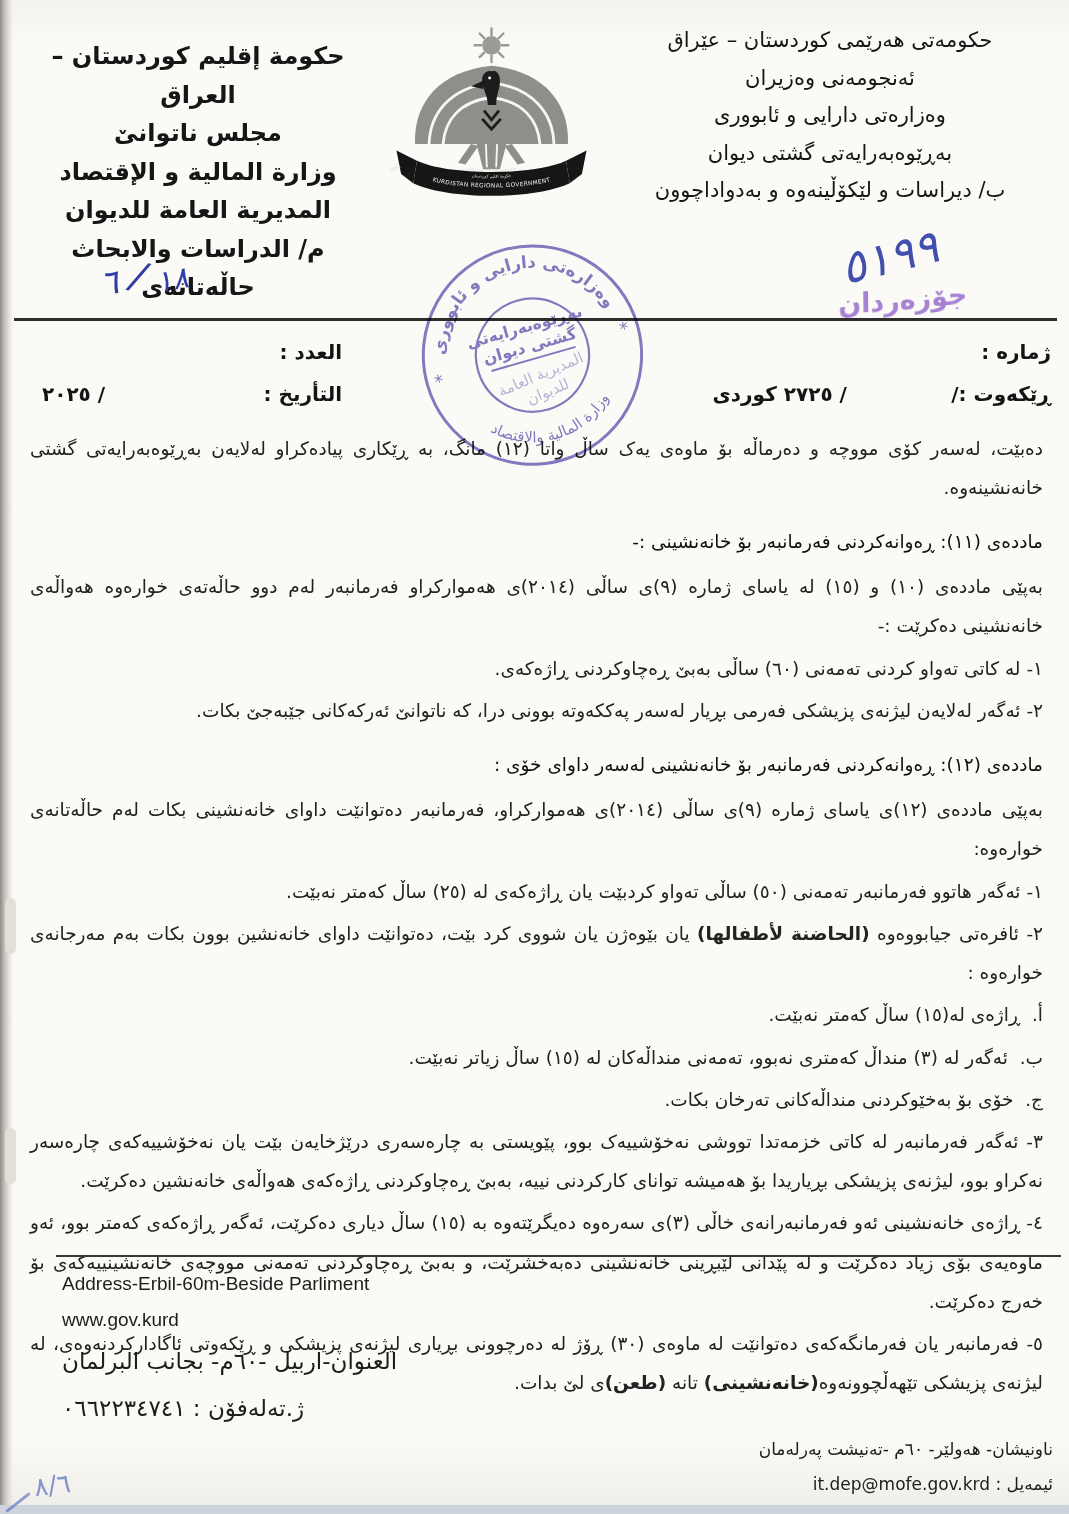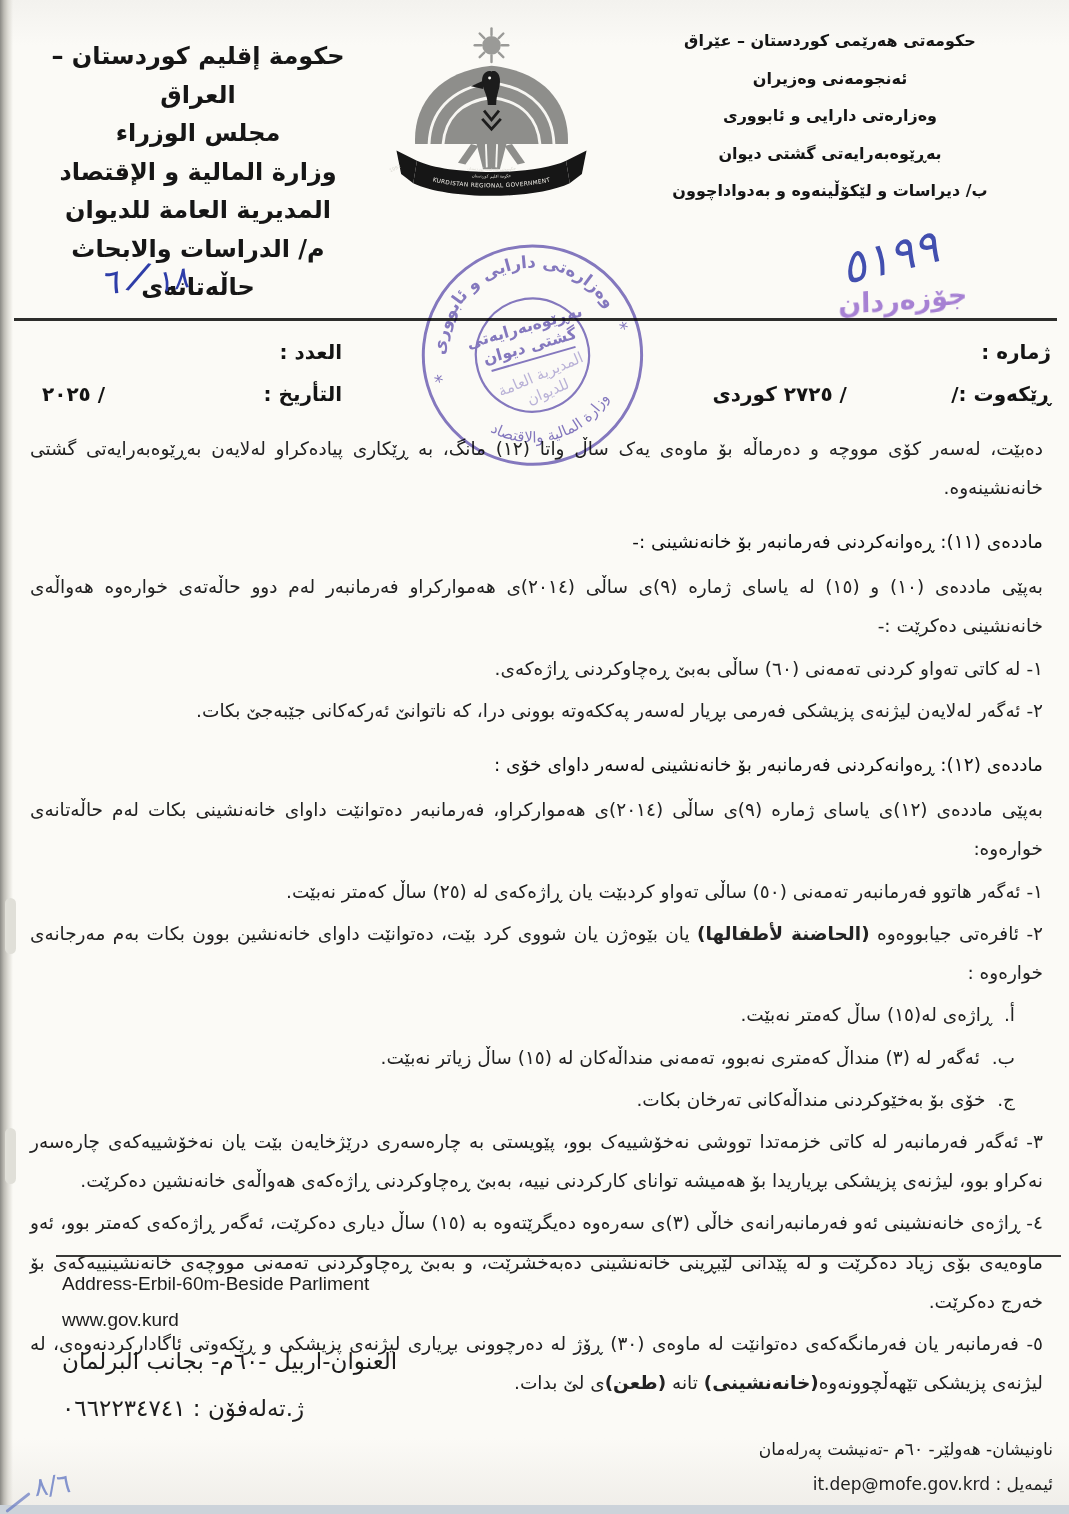--- a/index.html
+++ b/index.html
@@ -10,21 +10,21 @@
   .scan-edge-left{position:absolute;left:0;top:0;width:13px;height:100%;
         background:linear-gradient(90deg,#8b8a85 0,#bdbbb4 4px,#dddbd4 8px,rgba(251,250,246,0) 13px);}
   .scan-edge-bottom{position:absolute;left:0;bottom:0;width:100%;height:9px;background:#ccd3da;}
   .corner-mark{position:absolute;left:3px;bottom:10px;width:30px;height:3px;background:#5a6fbf;
         transform:rotate(-38deg);opacity:.65;border-radius:2px;}
   .fold{position:absolute;left:5px;width:11px;height:56px;border-radius:7px;background:#e0dfd8;}
   .fold1{top:898px}.fold2{top:1128px}
   
   .hdr{display:flex;direction:rtl;justify-content:space-between;align-items:flex-start;
        padding:22px 20px 0 24px;}
-  .hdr-ku{width:438px;text-align:center;font-weight:bold;font-size:16px;line-height:37.5px;color:#161616;}
+  .hdr-ku{width:438px;text-align:center;font-weight:normal;font-size:21px;line-height:37.5px;color:#161616;}
   .hdr-ar{width:348px;text-align:center;font-weight:bold;font-size:24px;line-height:38.5px;
           padding-top:15px;color:#161616;}
   .emblem{width:208px;text-align:center;margin-top:0;}
   .rule{margin:11px 12px 0 14px;border-top:3px solid #2d2d2b;}
   
   .refrow{position:relative;height:94px;direction:rtl;display:flex;justify-content:space-between;
           padding:10px 18px 0 42px;font-weight:bold;font-size:20px;color:#141414;}
   .ref-right{width:405px;}
   .ref-left{width:300px;}
   .ref-line{height:42px;line-height:42px;}
@@ -43,21 +43,21 @@
   .hw-month{top:262px;left:100px;font-size:34px;transform:rotate(-8deg);}
   .hw-pagenum{left:34px;bottom:14px;font-size:26px;color:#8494cd;transform:rotate(-7deg);font-style:normal;}
   
   .bodytext{direction:rtl;padding:0 26px 0 30px;font-size:18.5px;line-height:2.12;
             text-align:justify;color:#222;}
   .bodytext p{margin:0;}
   p.intro{margin-top:4px;}
   p.h{font-weight:normal;margin-top:15px;color:#101010;}
   p.si{margin-top:6px;}
   p.item{margin-top:3px;}
-  p.sub{margin-right:28px;margin-top:3px;}
+  p.sub{margin-top:3px;}
   .bd{font-weight:bold;}
   
   .ftr{position:absolute;left:0;right:0;bottom:12px;z-index:2;}
   .ftr-rule{margin:0 8px 0 56px;border-top:2.5px solid #393937;}
   .ftr-cols{display:flex;justify-content:space-between;padding:9px 16px 0 62px;flex-direction:column;}
   .ftr-en{font-family:"Liberation Sans",sans-serif;font-size:19px;line-height:1.9;color:#1d1d1d;}
   .ftr-ar{direction:rtl;text-align:left;font-size:23px;line-height:2.05;color:#1d1d1d;}
   .ftr-ku{direction:rtl;font-size:17px;line-height:2.05;color:#1d1d1d;}
 </style>
 </head>
@@ -120,21 +120,21 @@
           <text font-size="4.4" fill="#d9d7d0" text-anchor="middle"><textPath href="#bpath-ar2" startOffset="50%">حکومەتی هەرێمی کوردستان</textPath></text>
           <text font-size="4.4" fill="#d9d7d0" text-anchor="middle"><textPath href="#bpath-ar" startOffset="50%">حكومة اقليم كوردستان</textPath></text>
           <text font-size="6.2" fill="#f2f0ea" text-anchor="middle" letter-spacing="0.4"><textPath href="#bpath-en" startOffset="50%">KURDISTAN REGIONAL GOVERNMENT</textPath></text>
           <text x="13" y="153" font-size="5" fill="#d9d7d0" transform="rotate(-24 13 153)">1992</text>
         </g>
       </svg>
     </div>
 
     <div class="hdr-ar">
       <div>حكومة إقليم كوردستان – العراق</div>
-      <div>مجلس الوزراء</div>
+      <div>مجلس ناتوانێ</div>
       <div>وزارة المالية و الإقتصاد</div>
       <div>المديرية العامة  للديوان</div>
       <div>م/ الدراسات والابحاث حاڵەتانەی</div>
     </div>
   </header>
 
   <div class="rule"></div>
 
   <section class="refrow">
     <div class="ref-right">

